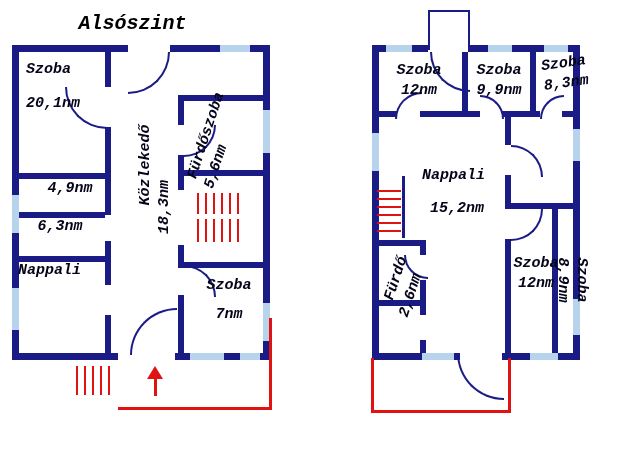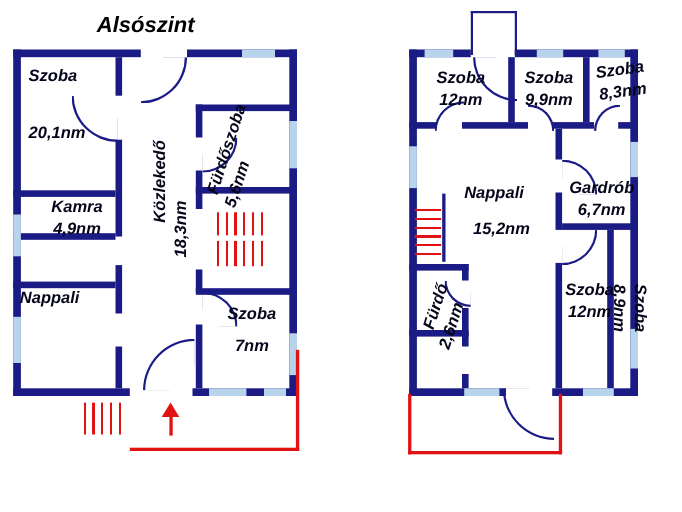--- a/index.html
+++ b/index.html
@@ -1,32 +1,32 @@
 <!DOCTYPE html>
 <html style="--wall: #1b1b86; --window: #b7d4ec; --red: #e01212; --ink: #05051a;"><head>
 <meta charset="utf-8">
 <style>
   :root{ --wall:#1b1b86; --window:#b7d4ec; --red:#e01212; --ink:#05051a; }
   html,body{margin:0;padding:0;background:#ffffff;}
   #canvas{position:relative;width:620px;height:465px;background:#ffffff;overflow:hidden;
-          font-family:Liberation Sans, sans-serif;}
+          font-family:Liberation Mono, monospace;}
   .plan{position:absolute;}
   .w{position:absolute;background:var(--wall);}
   .thin{position:absolute;background:var(--wall);}
   .win{position:absolute;background:var(--window);}
   .arc{position:absolute;border:0 solid var(--wall);background:transparent;}
   .arc-br{border-right-width:2px;border-bottom-width:2px;border-bottom-right-radius:100%;}
   .arc-bl{border-left-width:2px;border-bottom-width:2px;border-bottom-left-radius:100%;}
   .arc-tl{border-left-width:2px;border-top-width:2px;border-top-left-radius:100%;}
   .arc-tr{border-right-width:2px;border-top-width:2px;border-top-right-radius:100%;}
   .lbl{position:absolute;font-style:italic;font-weight:700;font-size:15px;line-height:1.25;
        color:var(--ink);white-space:nowrap;}
   .lbl span{display:block;}
   .ctr{text-align:center;}
-  .gap24 span + span{margin-top:32px;}
+  .gap24 span + span{margin-top:15px;}
   .gap14 span + span{margin-top:14px;}
   .gap10 span + span{margin-top:10px;}
   .t2 span + span{margin-top:1px;}
   .ind span + span{margin-left:8px;}
   .l2left{text-align:center;}
   .l2left span + span{text-align:left;margin-left:6px;}
   .rot90{transform:rotate(-90deg);}
   .rot72{transform:rotate(-72deg);}
   .rotp90{transform:rotate(90deg);}
   .rot8{transform:rotate(-8deg);}
@@ -85,24 +85,24 @@
 
     <div class="lbl gap24" style="left:14px;top:16px;width:84px;">
       <span>Szoba</span>
       <span>20,1nm</span>
     </div>
     <div class="lbl rot72 l2left" style="left:149px;top:75px;width:110px;">
       <span>Fürdőszoba</span>
       <span>5,6nm</span>
     </div>
     <div class="lbl ctr t2" style="left:26px;top:135px;width:64px;">
-      <span>Kamra</span>
       <span>4,9nm</span>
     </div>
     <div class="lbl ctr t2" style="left:12px;top:173px;width:72px;">
+      <span>6,3nm</span>
     </div>
     <div class="lbl rot90 l2left" style="left:71px;top:99px;width:150px;height:42px;">
       <span>Közlekedő</span>
       <span>18,3nm</span>
     </div>
     <div class="lbl gap14" style="left:6px;top:217px;width:84px;">
       <span>Nappali</span>
     </div>
     <div class="lbl ctr gap10" style="left:188px;top:232px;width:58px;">
       <span>Szoba</span>
@@ -164,24 +164,20 @@
       <span>9,9nm</span>
     </div>
     <div class="lbl ctr t2 rot8" style="left:164px;top:10px;width:58px;">
       <span>Szoba</span>
       <span>8,3nm</span>
     </div>
     <div class="lbl gap14 ind" style="left:50px;top:122px;width:84px;">
       <span>Nappali</span>
       <span>15,2nm</span>
     </div>
-    <div class="lbl ctr t2" style="left:140px;top:117px;width:70px;">
-      <span>Gardrób</span>
-      <span>6,7nm</span>
-    </div>
     <div class="lbl rot72 l2left" style="left:-6px;top:218px;width:80px;">
       <span>Fürdő</span>
       <span>2,6nm</span>
     </div>
     <div class="lbl ctr t2" style="left:136px;top:210px;width:56px;">
       <span>Szoba</span>
       <span>12nm</span>
     </div>
     <div class="lbl ctr rotp90" style="left:149px;top:216px;width:100px;height:38px;">
       <span>Szoba</span>

